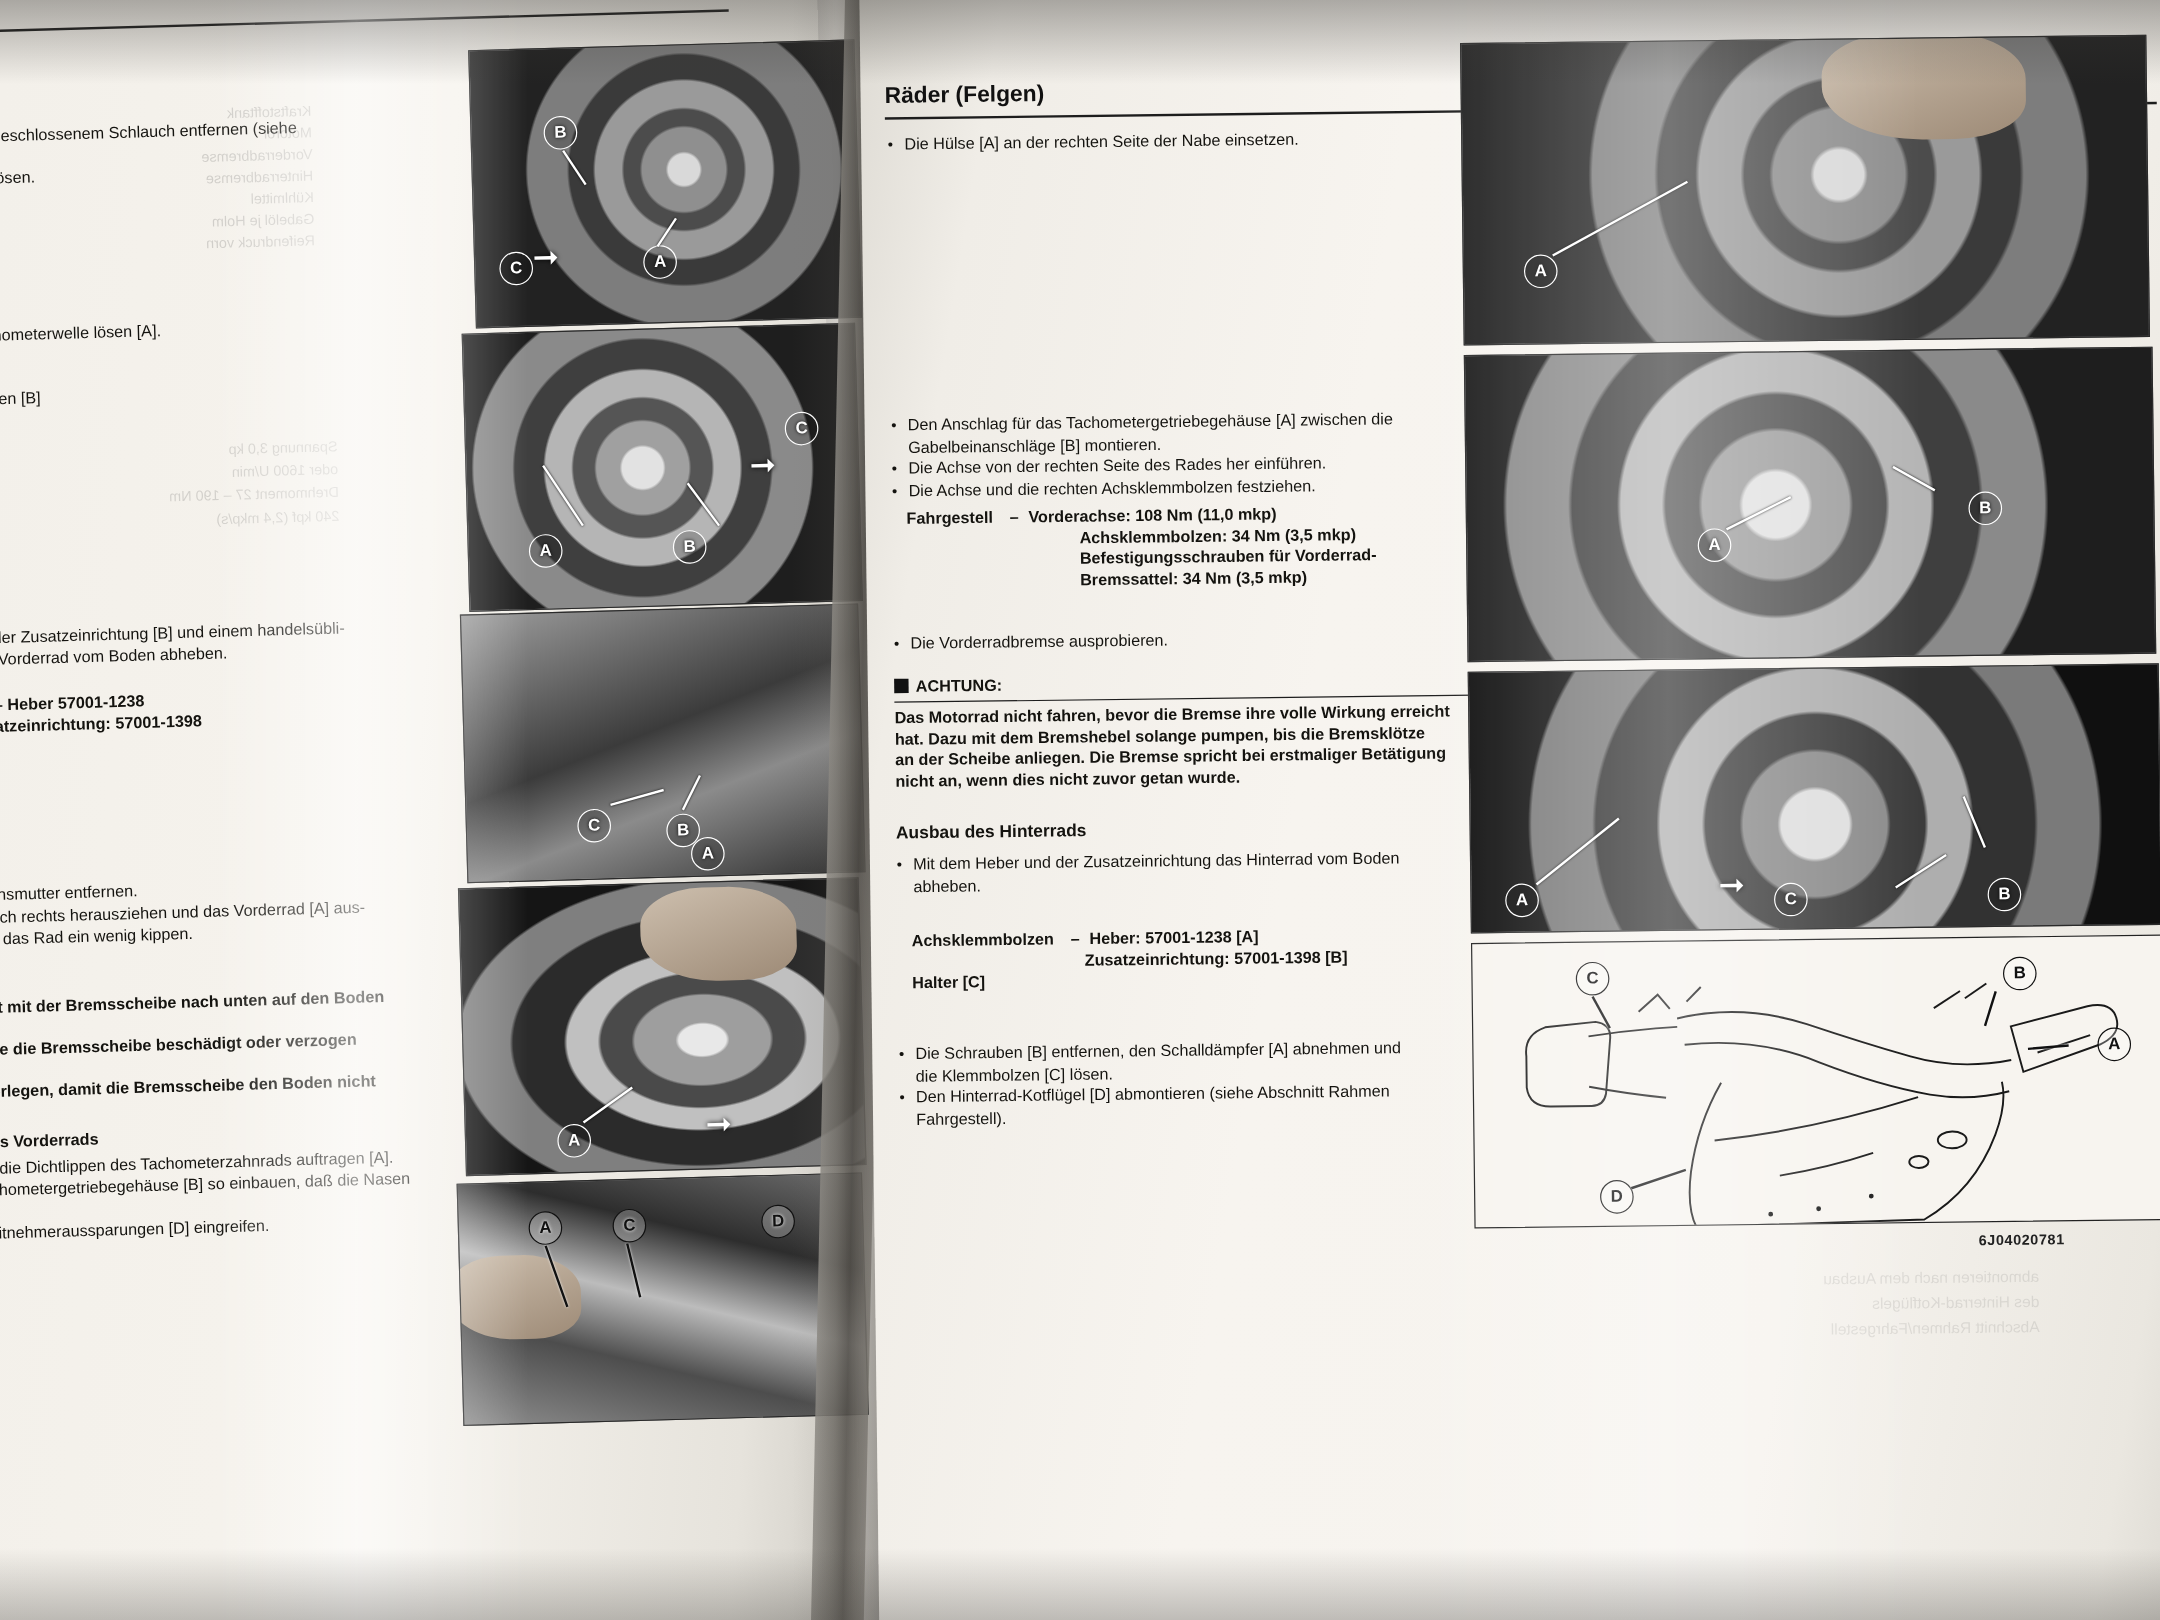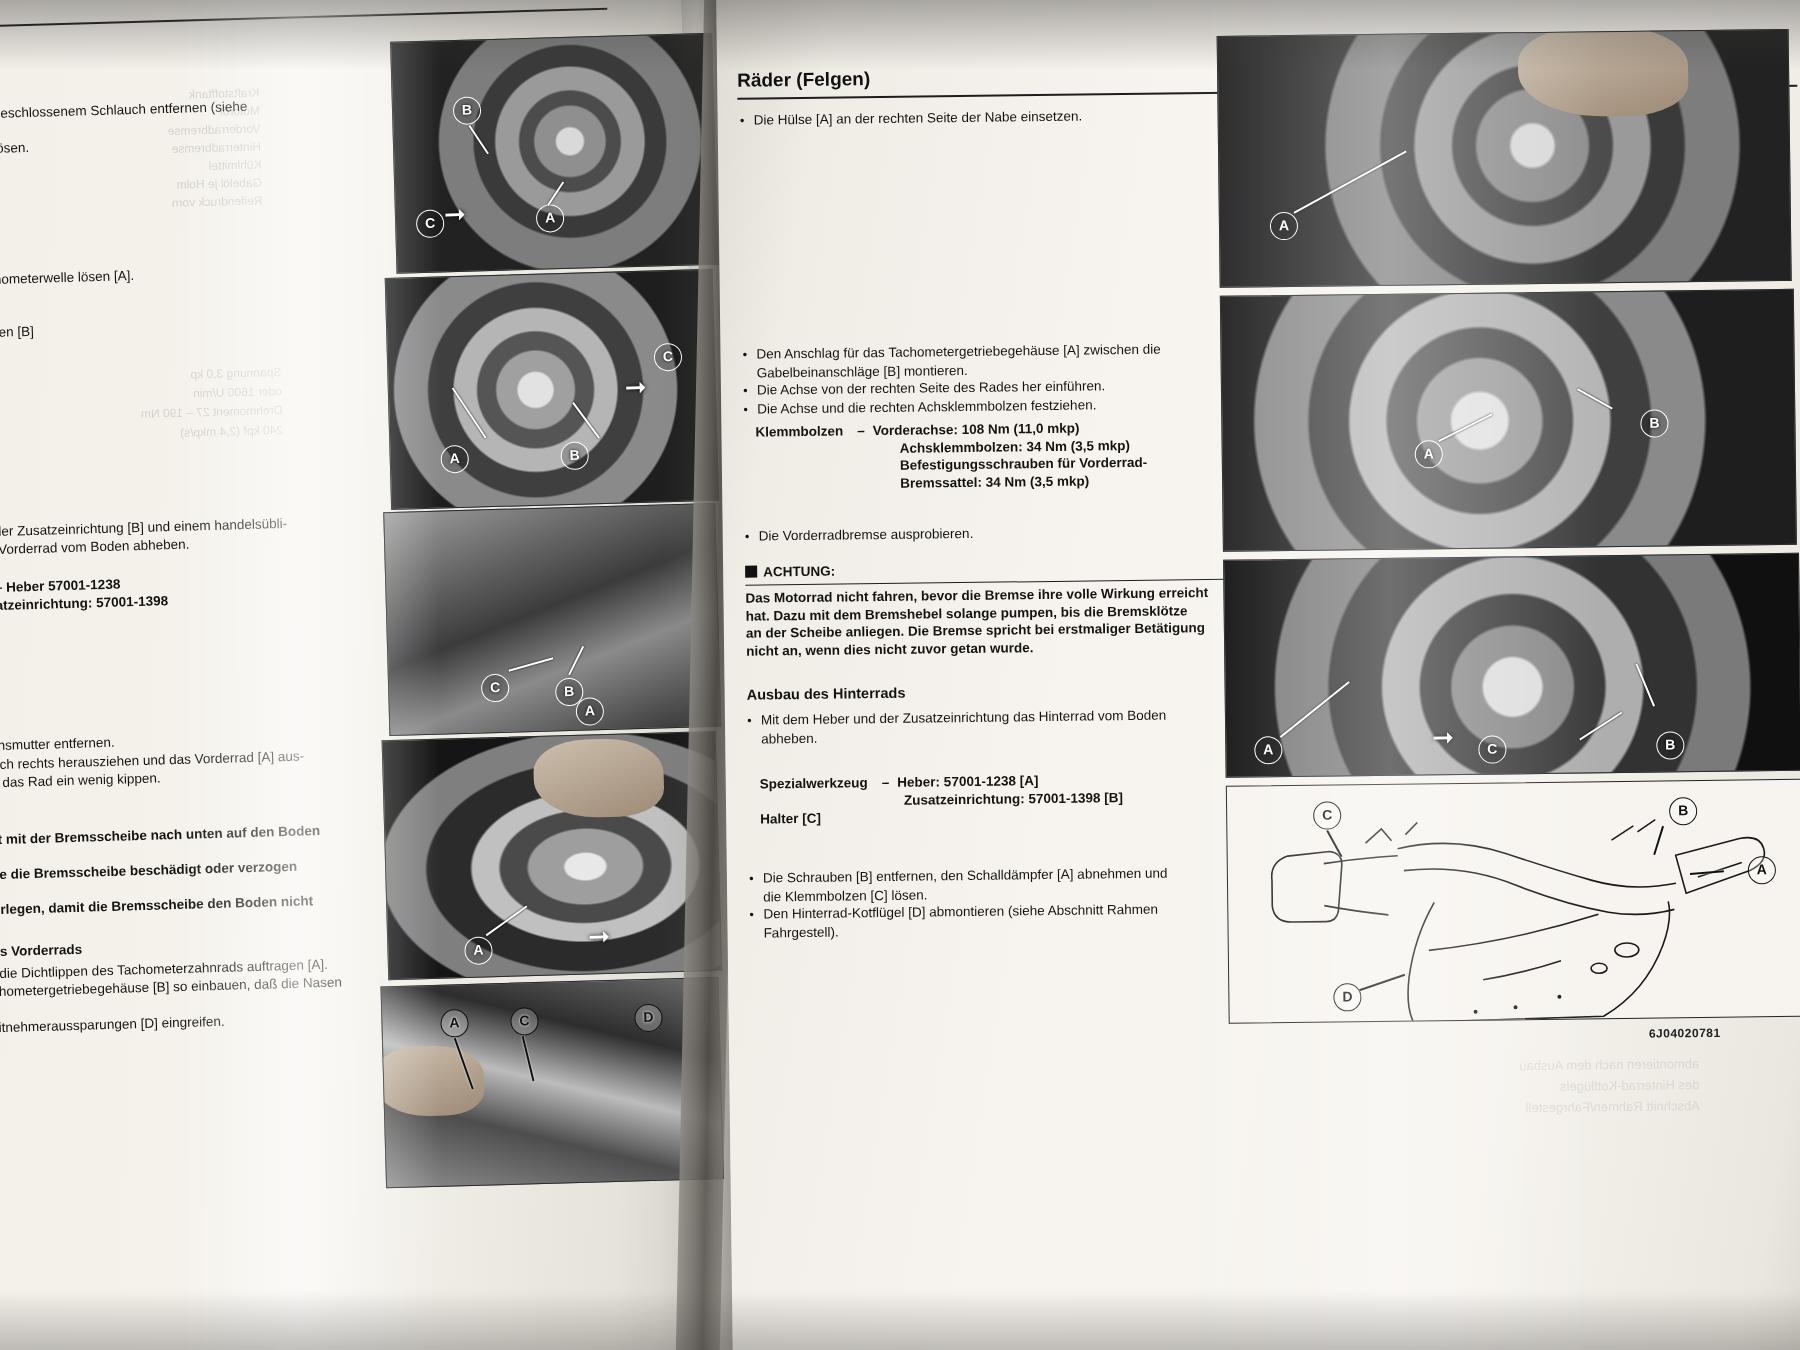--- a/index.html
+++ b/index.html
@@ -226,21 +226,21 @@
       </ul>
       <div style="padding-left:14px">Gabelbeinanschläge [B] montieren.</div>
       <ul>
         <li>Die Achse von der rechten Seite des Rades her einführen.</li>
         <li>Die Achse und die rechten Achsklemmbolzen festziehen.</li>
       </ul>
     </div>
 
     <div class="txt" style="position:absolute;left:34px;top:438px;width:520px;font-weight:bold;">
       <div style="display:flex;">
-        <span>Klemmbolzen</span>
+        <span>Fahrgestell</span>
         <span style="padding:0 8px 0 14px;">–</span>
         <span>Vorderachse: 108 Nm (11,0 mkp)</span>
       </div>
       <div style="padding-left:144px;">Achsklemmbolzen: 34 Nm (3,5 mkp)</div>
       <div style="padding-left:144px;">Befestigungsschrauben für Vorderrad-</div>
       <div style="padding-left:144px;">Bremssattel: 34 Nm (3,5 mkp)</div>
     </div>
 
     <div class="txt bullets" style="position:absolute;left:22px;top:542px;width:500px;">
       <ul>
@@ -263,21 +263,21 @@
 
     <div class="txt bullets" style="position:absolute;left:22px;top:726px;width:520px;">
       <ul>
           <li>Mit dem Heber und der Zusatzeinrichtung das Hinterrad vom Boden</li>
         </ul>
       <div style="padding-left:14px">abheben.</div>
     </div>
 
     <div class="txt" style="position:absolute;left:34px;top:790px;width:560px;font-weight:bold;">
       <div style="display:flex;">
-        <span>Spezialwerkzeug</span>
+        <span>Achsklemmbolzen</span>
         <span style="padding:0 8px 0 14px;">–</span>
         <span>Heber: 57001-1238 [A]</span>
       </div>
       <div style="padding-left:144px;">Zusatzeinrichtung: 57001-1398 [B]</div>
       <div style="padding-left:0px;">Halter [C]</div>
     </div>
 
     <div class="txt bullets" style="position:absolute;left:22px;top:884px;width:520px;">
       <ul>
           <li>Die Schrauben [B] entfernen, den Schalldämpfer [A] abnehmen und</li>

